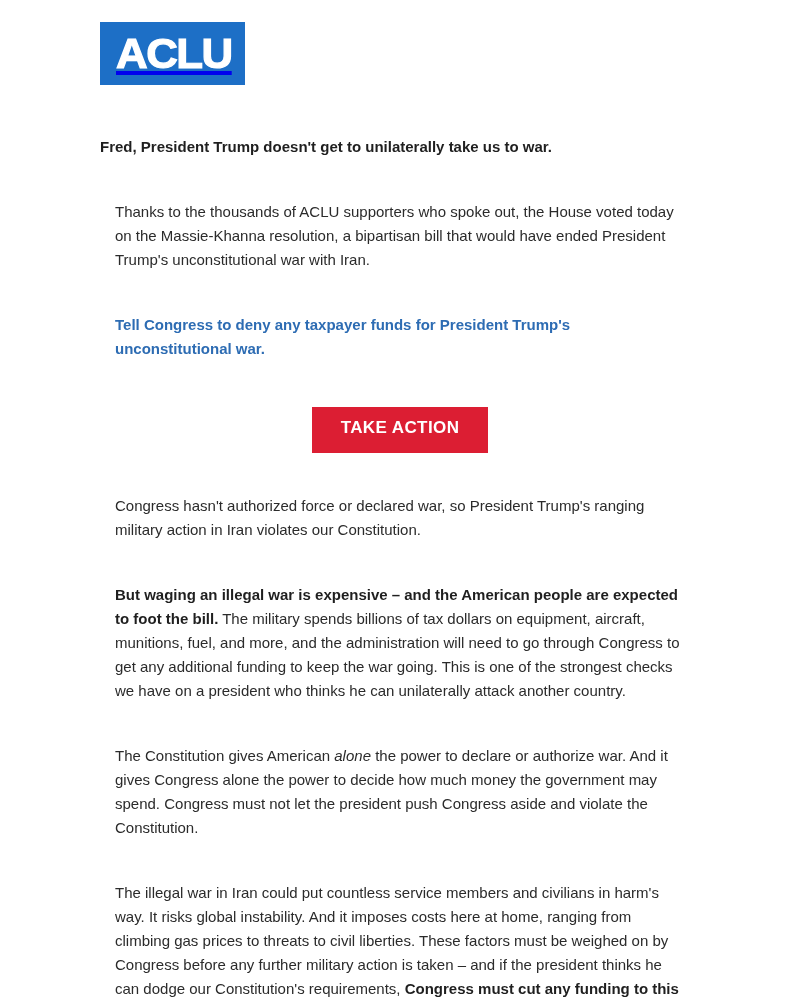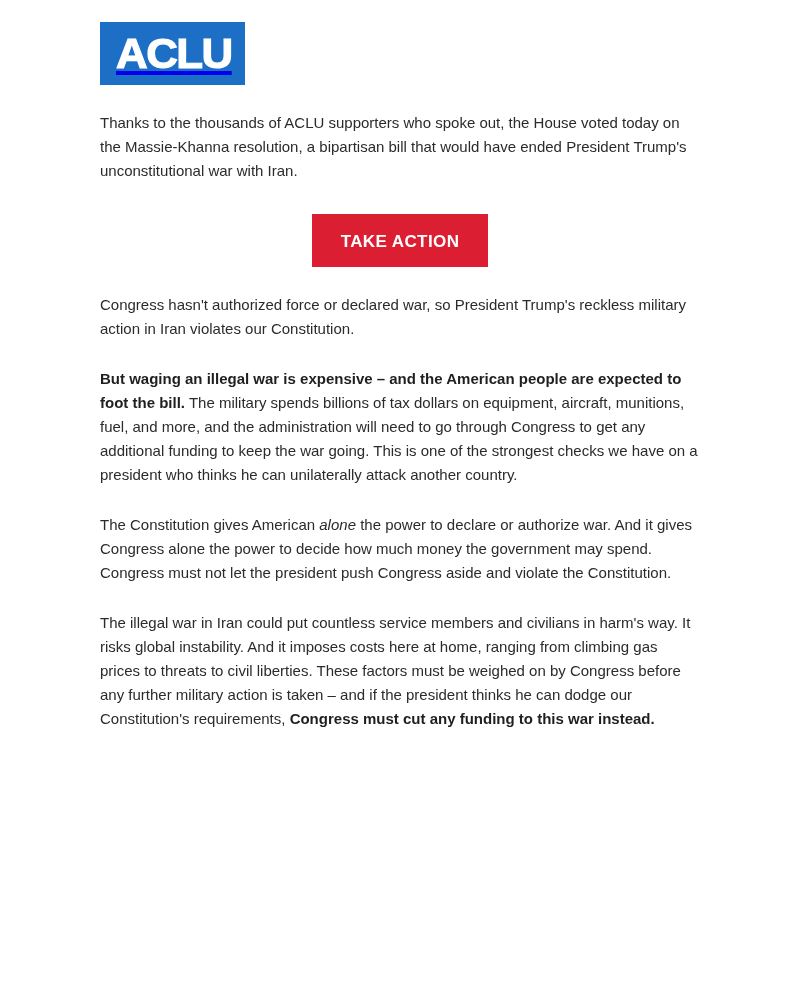--- a/index.html
+++ b/index.html
@@ -48,21 +48,21 @@
   }
   .headline {
     margin: 0;
     padding-top: 50px;
     font-size: 15px;
     font-weight: bold;
     line-height: 24px;
     color: #1f1f1f;
   }
   p.body-para {
-    margin: 0;
+    margin: 15px;
     padding-top: 26px;
     font-size: 15px;
     line-height: 24px;
     color: #2b2b2b;
   }
   .cta-link-para {
     margin: 0;
     padding-top: 28px;
   }
   a.cta-link {
@@ -78,21 +78,21 @@
     width: 600px;
   }
   a.take-action-button {
     display: inline-block;
     background: #dc1e33;
     color: #ffffff;
     font-size: 17px;
     font-weight: bold;
     letter-spacing: 0.4px;
     text-decoration: none;
-    padding: 18px 29px 15px 29px;
+    padding: 11px 29px 15px 29px;
     line-height: 20px;
   }
   .after-button-para {
     padding-top: 36px;
   }
   strong.lead {
     font-weight: bold;
     color: #1f1f1f;
   }
   em.ital {
@@ -106,30 +106,34 @@
 <div class="email-wrap">
 
   <div class="content">
 
     <div class="logo-block">
       <a class="aclu-logo" href="#">
         <span class="aclu-logo-text">ACLU</span>
       </a>
     </div>
 
+    <p class="headline">Fred, President Trump doesn't get to unilaterally take us to war.</p>
 
     <p class="body-para">Thanks to the thousands of ACLU supporters who spoke out, the House voted today on the Massie-Khanna resolution, a bipartisan bill that would have ended President Trump's unconstitutional war with Iran.</p>
 
 
+    <p class="body-para cta-link-para">
+      <a class="cta-link" href="#">Tell Congress to deny any taxpayer funds for President Trump's unconstitutional war.</a>
+    </p>
 
     <div class="button-row">
       <a class="take-action-button" href="#">TAKE ACTION</a>
     </div>
 
-    <p class="body-para after-button-para">Congress hasn't authorized force or declared war, so President Trump's reckless military action in Iran violates our Constitution.</p>
+    <p class="body-para after-button-para">Congress hasn't authorized force or declared war, so President Trump's ranging military action in Iran violates our Constitution.</p>
 
     <p class="body-para"><strong class="lead">But waging an illegal war is expensive – and the American people are expected to foot the bill.</strong><span> The military spends billions of tax dollars on equipment, aircraft, munitions, fuel, and more, and the administration will need to go through Congress to get any additional funding to keep the war going. This is one of the strongest checks we have on a president who thinks he can unilaterally attack another country.</span></p>
 
     <p class="body-para"><span>The Constitution gives American </span><em class="ital">alone</em><span> the power to declare or authorize war. And it gives Congress alone the power to decide how much money the government may spend. Congress must not let the president push Congress aside and violate the Constitution.</span></p>
 
     <p class="body-para"><span>The illegal war in Iran could put countless service members and civilians in harm's way. It risks global instability. And it imposes costs here at home, ranging from climbing gas prices to threats to civil liberties. These factors must be weighed on by Congress before any further military action is taken – and if the president thinks he can dodge our Constitution's requirements, </span><strong class="lead">Congress must cut any funding to this war instead.</strong></p>
 
   </div>
 </div>
 

